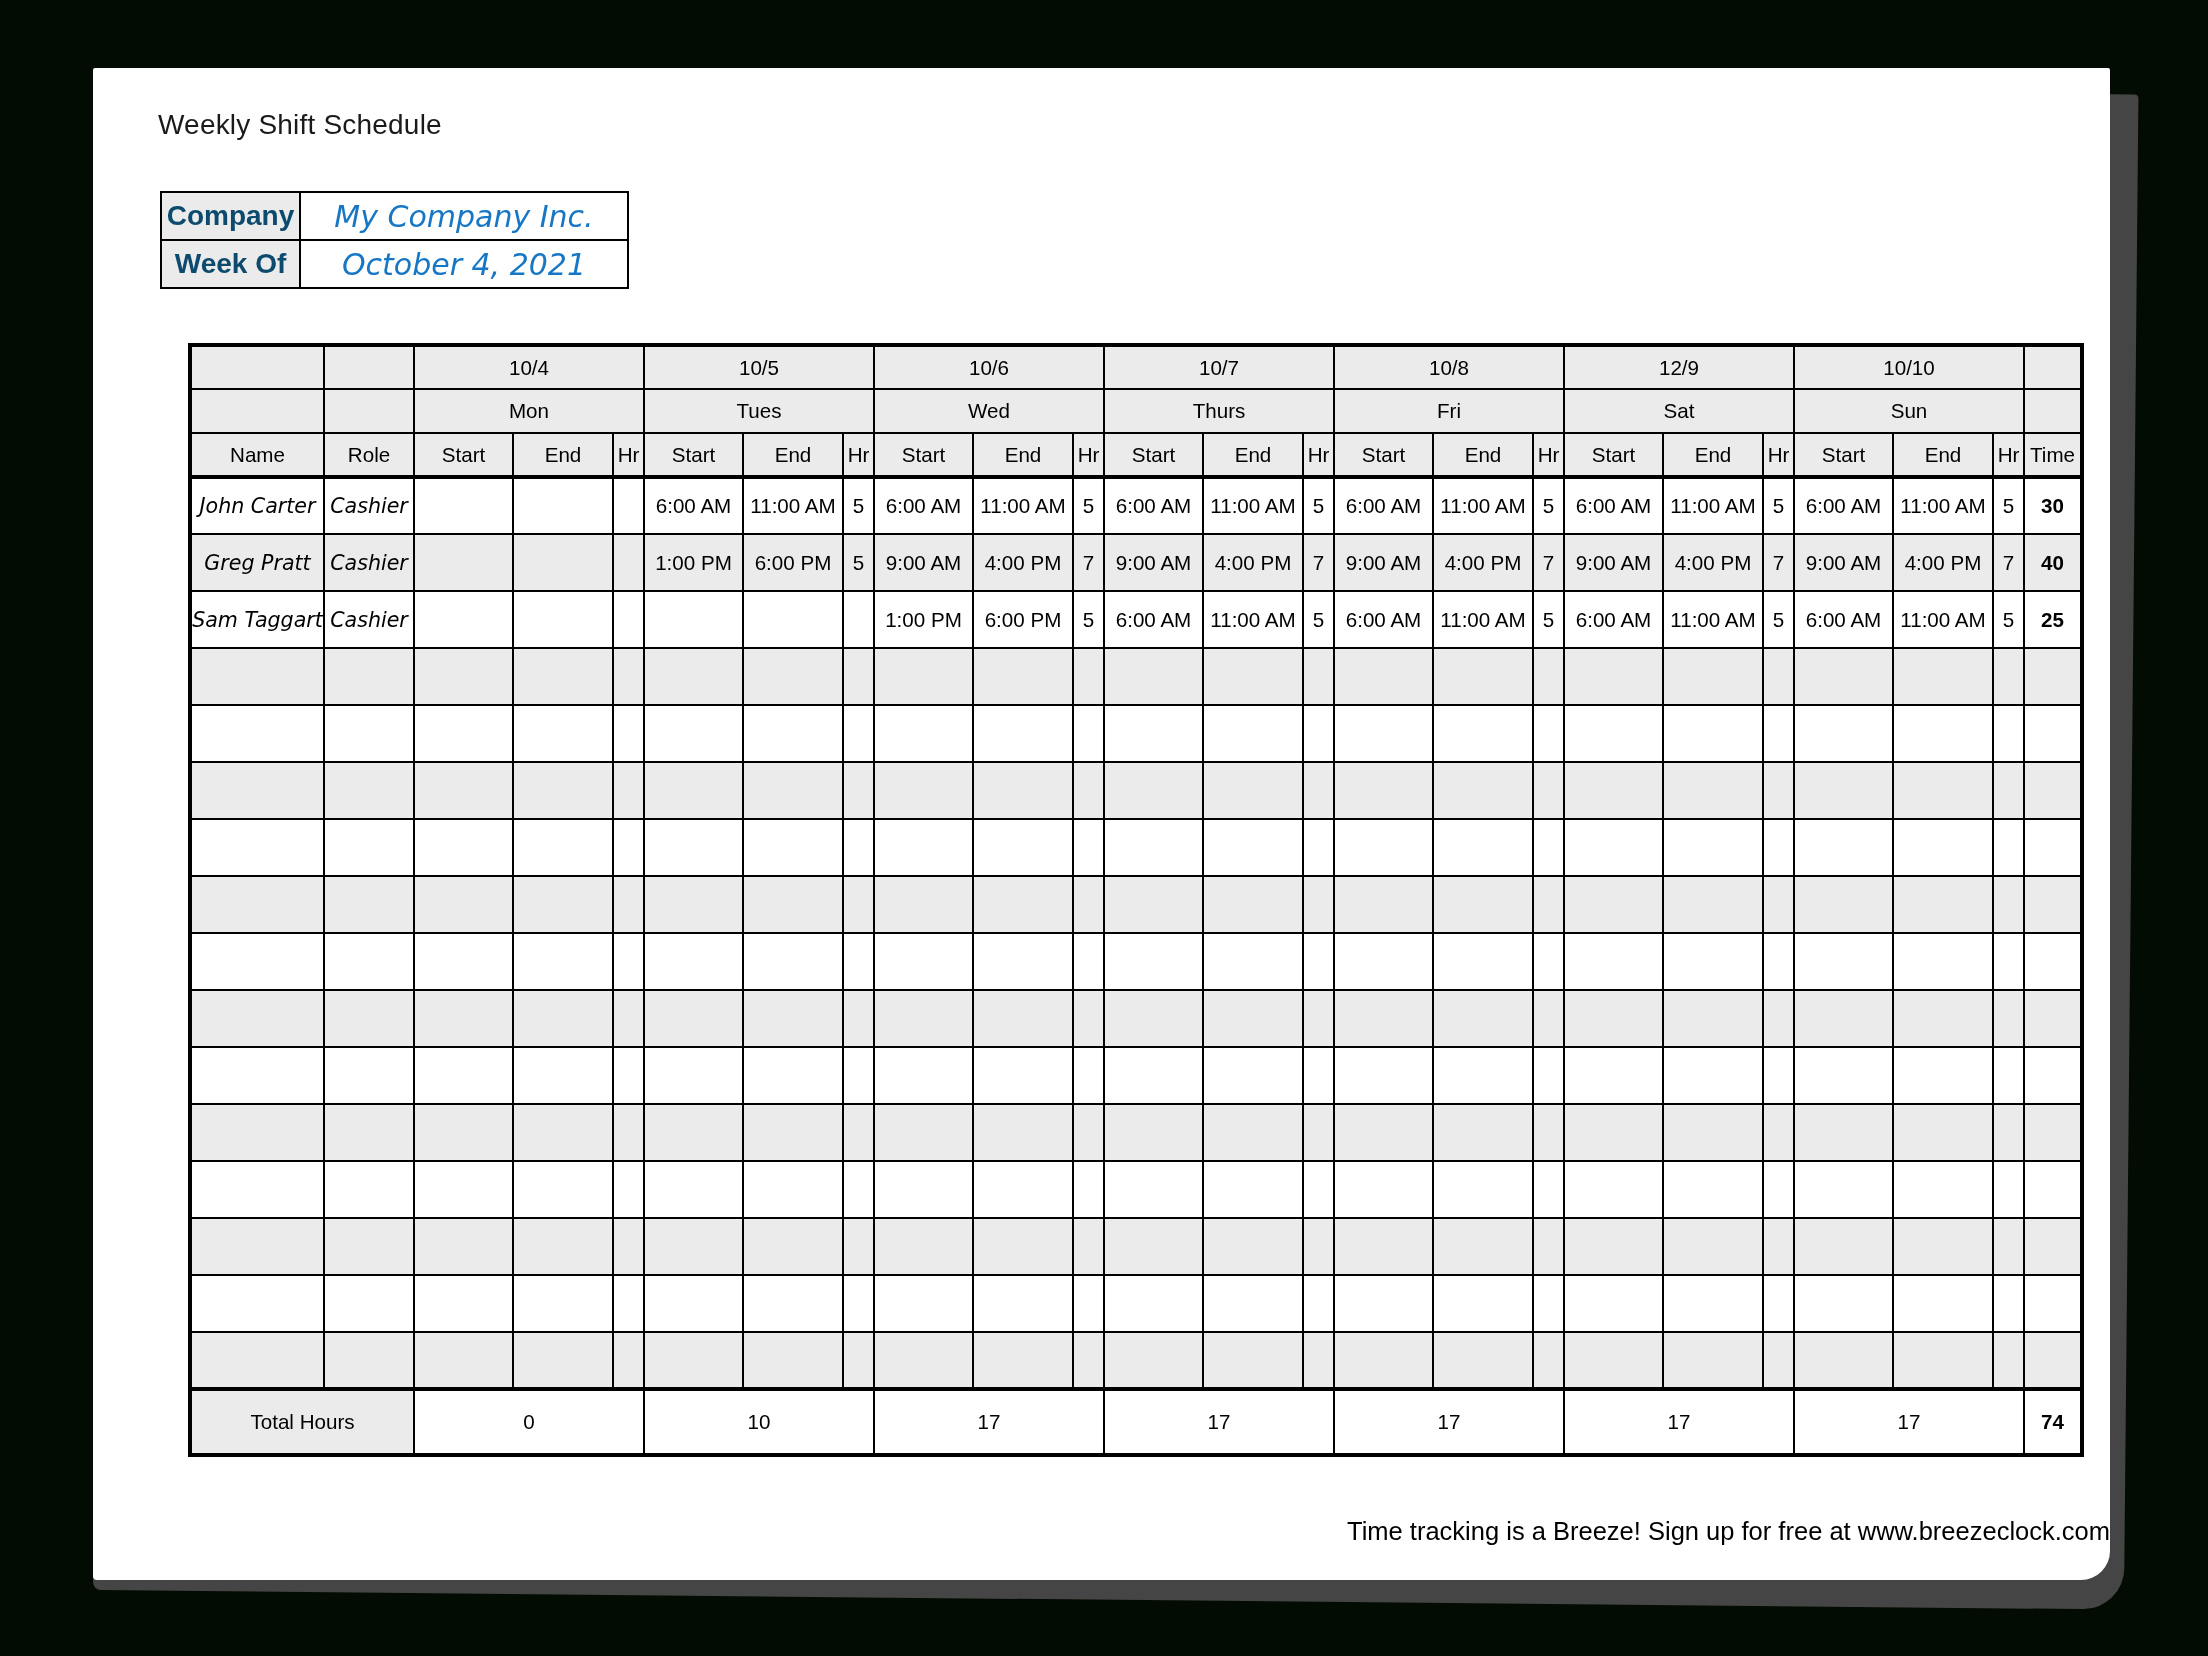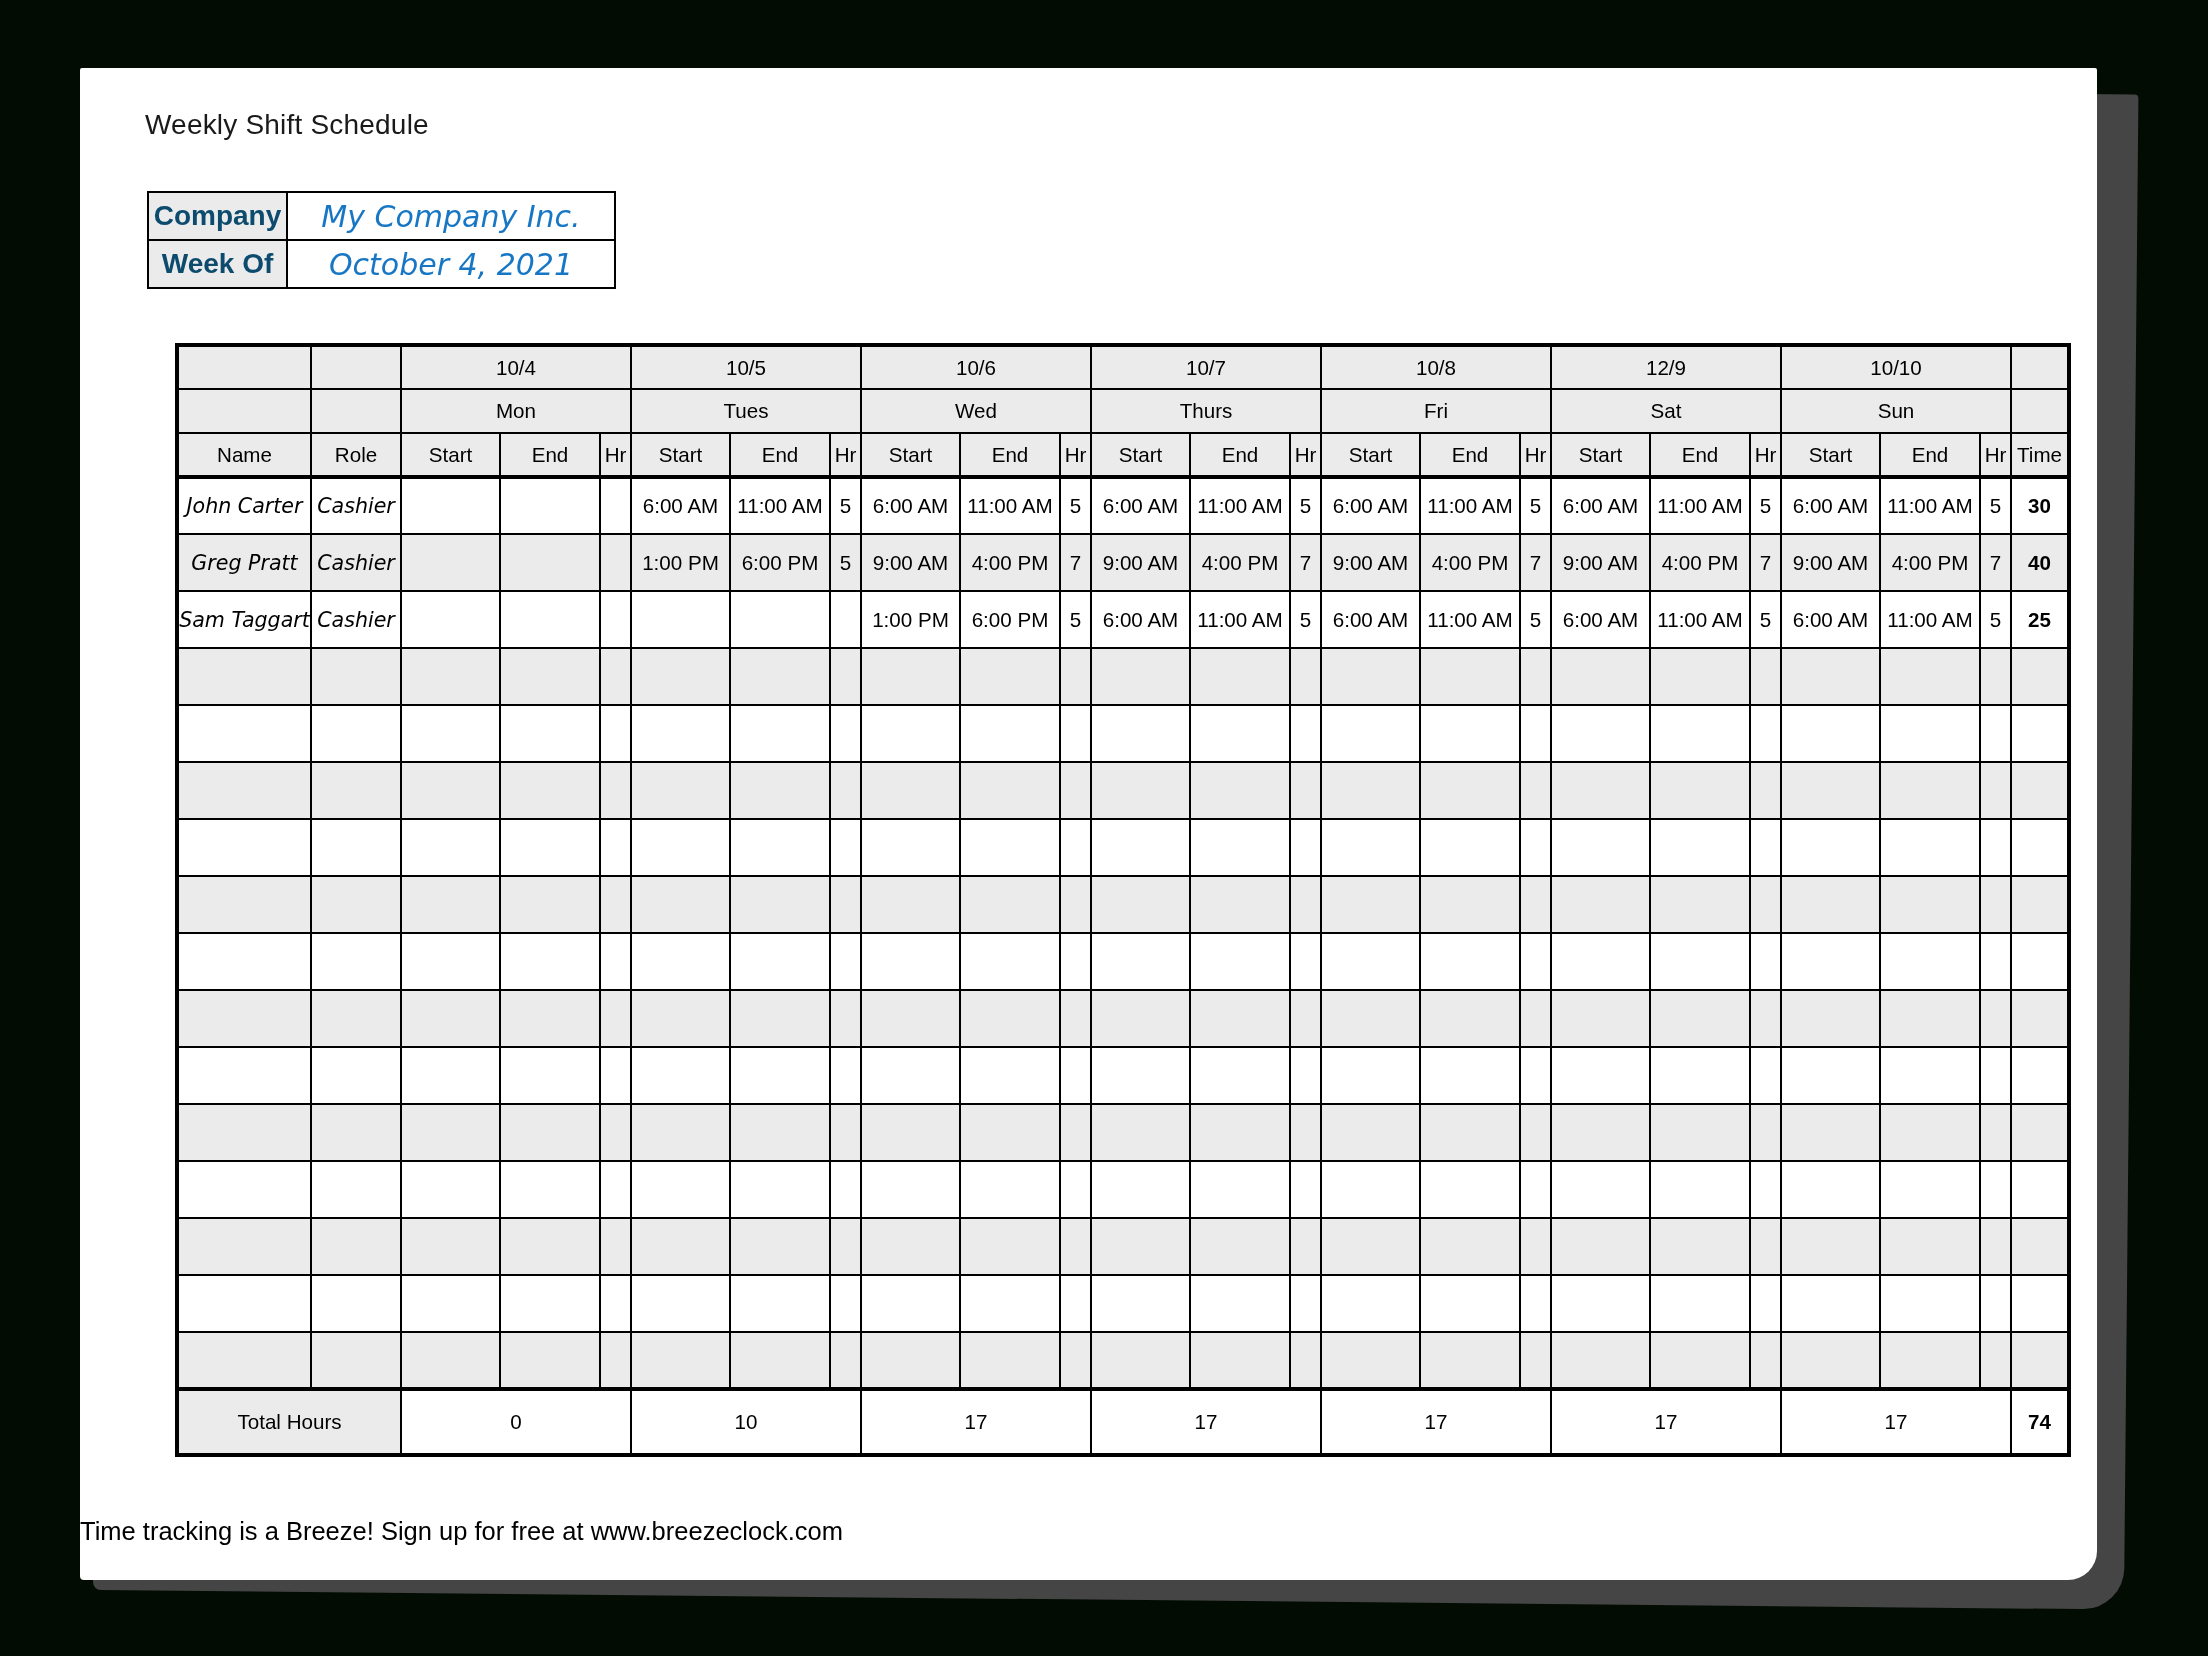--- a/index.html
+++ b/index.html
@@ -10,21 +10,21 @@
     font-family: "Liberation Sans", sans-serif;
     overflow:hidden;
   }
   .page-shadow {
     position:absolute; left:93px; top:75px; width:2031px; height:1515px;
     background: var(--page-shadow, #454545);
     transform: rotate(0.55deg); transform-origin: left bottom;
     border-radius: 3.9px 3.9px 41px 7.8px;
   }
   .page {
-    position:absolute; left:80px; top:68px; width:2017px; height:1512px;
+    position:absolute; left:93px; top:68px; width:2017px; height:1512px;
     background:#ffffff;
     border-radius: 2px 2px 29px 3.9px;
   }
   .title {
     position:absolute; left:65px; top:41px;
     font-size:28px; color:#1a1a1a; letter-spacing:0.2px;
   }
   
   .info {
     position:absolute; left:67px; top:123px;
@@ -62,21 +62,21 @@
   tr.total-row td { border-top-width:4.9px; }
   tbody tr.stripe td { background:#EBEBEB; }
   .name-cell, .role-cell {
     font-family:"DejaVu Sans", sans-serif; font-style:italic;
     font-size:22.5px; color: var(--accent-blue, #1777C4);
   }
   .grand { font-weight:bold; }
   td.total-label { background:#EBEBEB; }
   .footer {
     position:absolute; left:0; right:0; top:1449px;
-    text-align:left; font-size:25.5px; color:#000;
+    text-align:right; font-size:25.5px; color:#000;
   }
 </style>
 </head>
 <body>
 
 <div class="page-shadow"></div>
 
 <div class="page">
 
   <div class="title">Weekly Shift Schedule</div>

